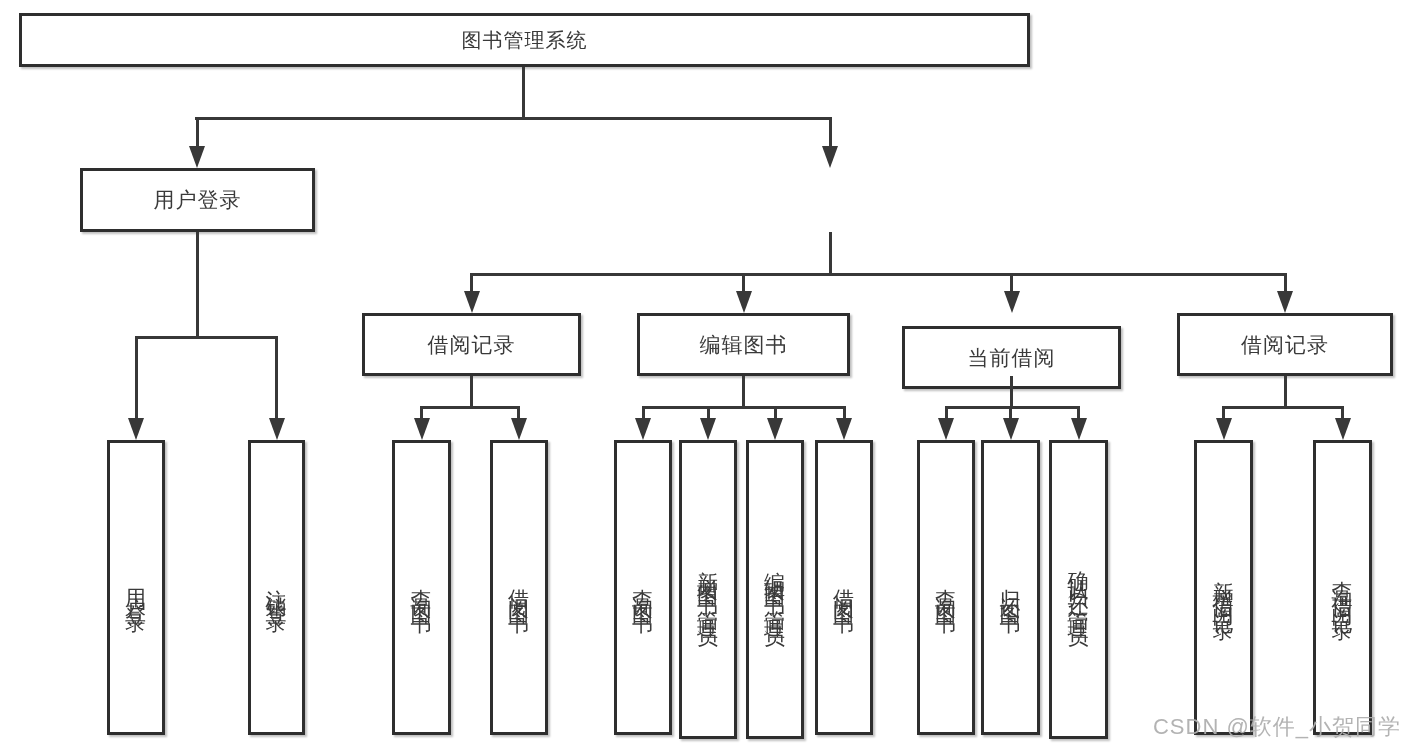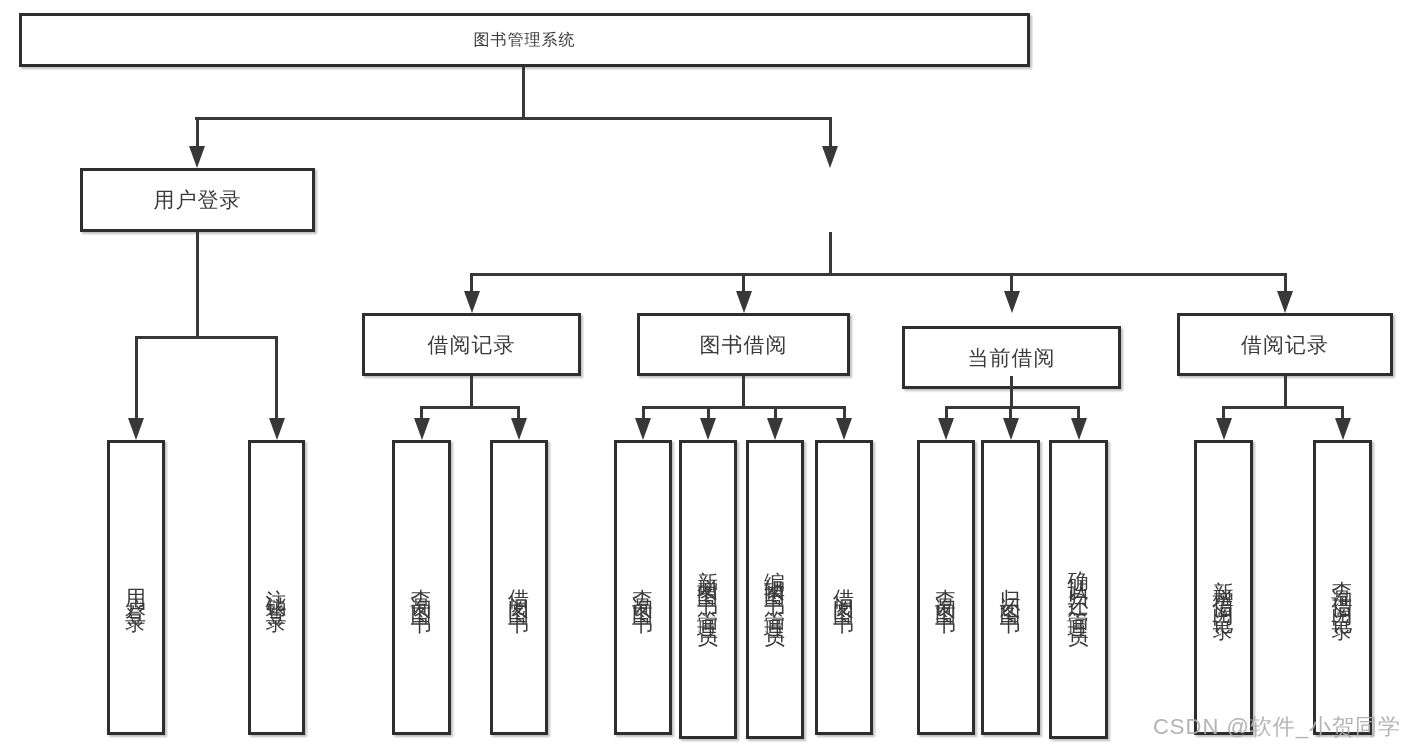--- a/index.html
+++ b/index.html
@@ -49,21 +49,21 @@
     letter-spacing: 1px;
     z-index: 10;
     white-space: nowrap;
   }
 </style>
 </head>
 <body>
 
 <div class="canvas">
 
-  <div class="box" style="left:19px; top:13px; width:1011px; height:54px; font-size:16px;">
+  <div class="box" style="left:19px; top:13px; width:1011px; height:54px; font-size:20px;">
     <span>图书管理系统</span>
   </div>
 
   <div class="vline" style="left:522px; top:67px; height:50px;"></div>
   <div class="hline" style="left:195px; top:117px; width:636px;"></div>
   <div class="vline" style="left:195.5px; top:117px; height:31px;"></div>
   <div class="arrowhead" style="left:189px; top:146px;"></div>
   <div class="vline" style="left:828.5px; top:117px; height:31px;"></div>
   <div class="arrowhead" style="left:822px; top:146px;"></div>
 
@@ -86,21 +86,21 @@
   <div class="arrowhead" style="left:735.5px; top:291px;"></div>
   <div class="vline" style="left:1010px; top:273px; height:20px;"></div>
   <div class="arrowhead" style="left:1003.5px; top:291px;"></div>
   <div class="vline" style="left:1283.5px; top:273px; height:20px;"></div>
   <div class="arrowhead" style="left:1277px; top:291px;"></div>
 
   <div class="box" style="left:362px; top:313px; width:219px; height:63px;">
     <span>借阅记录</span>
   </div>
   <div class="box" style="left:637px; top:313px; width:213px; height:63px;">
-    <span>图书借阅</span>
+    <span>编辑图书</span>
   </div>
   <div class="box" style="left:902px; top:326px; width:219px; height:63px;">
     <span>当前借阅</span>
   </div>
   <div class="box" style="left:1177px; top:313px; width:216px; height:63px;">
     <span>借阅记录</span>
   </div>
 
   <div class="vline" style="left:470px; top:376px; height:30px;"></div>
   <div class="hline" style="left:420px; top:406px; width:100px;"></div>

